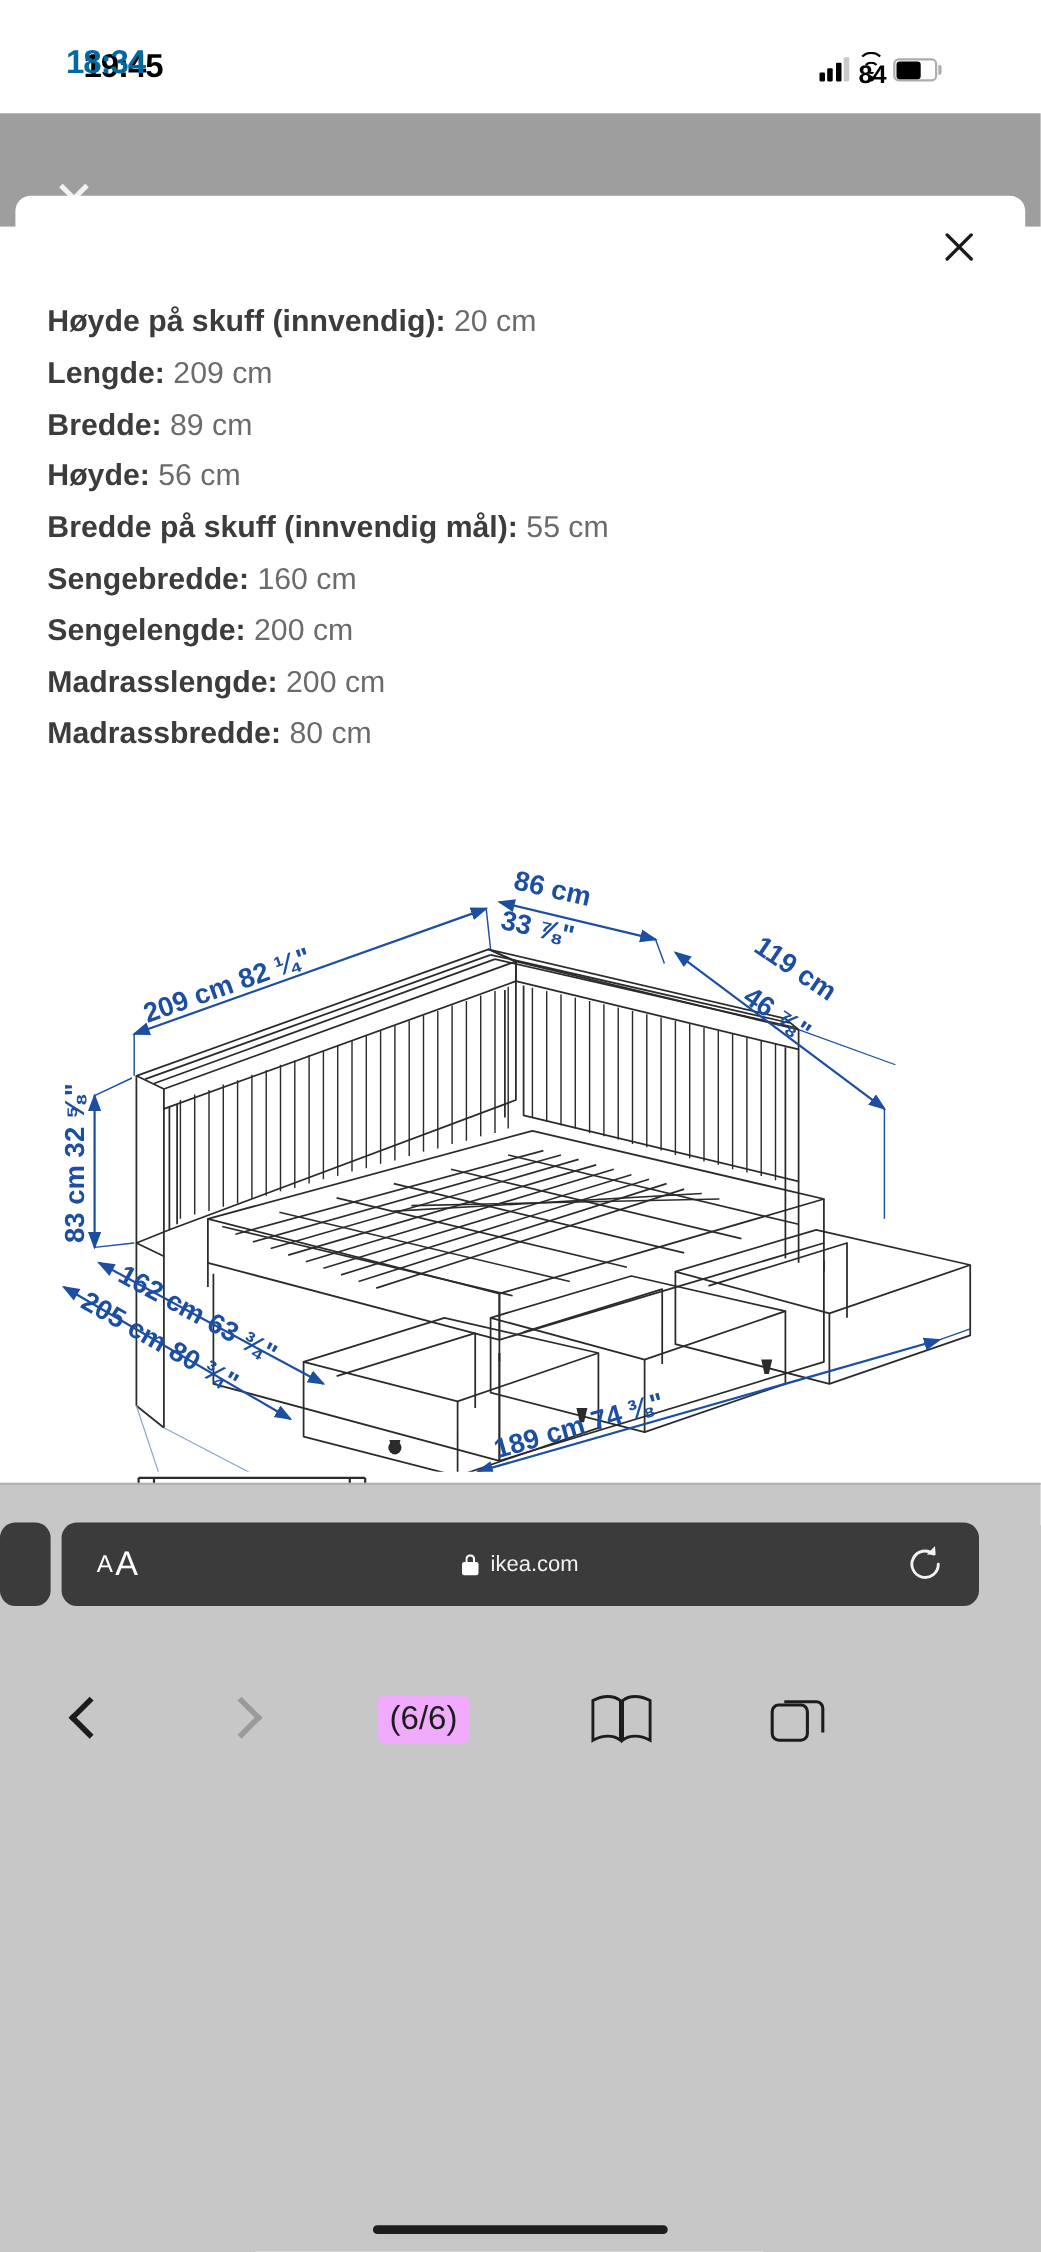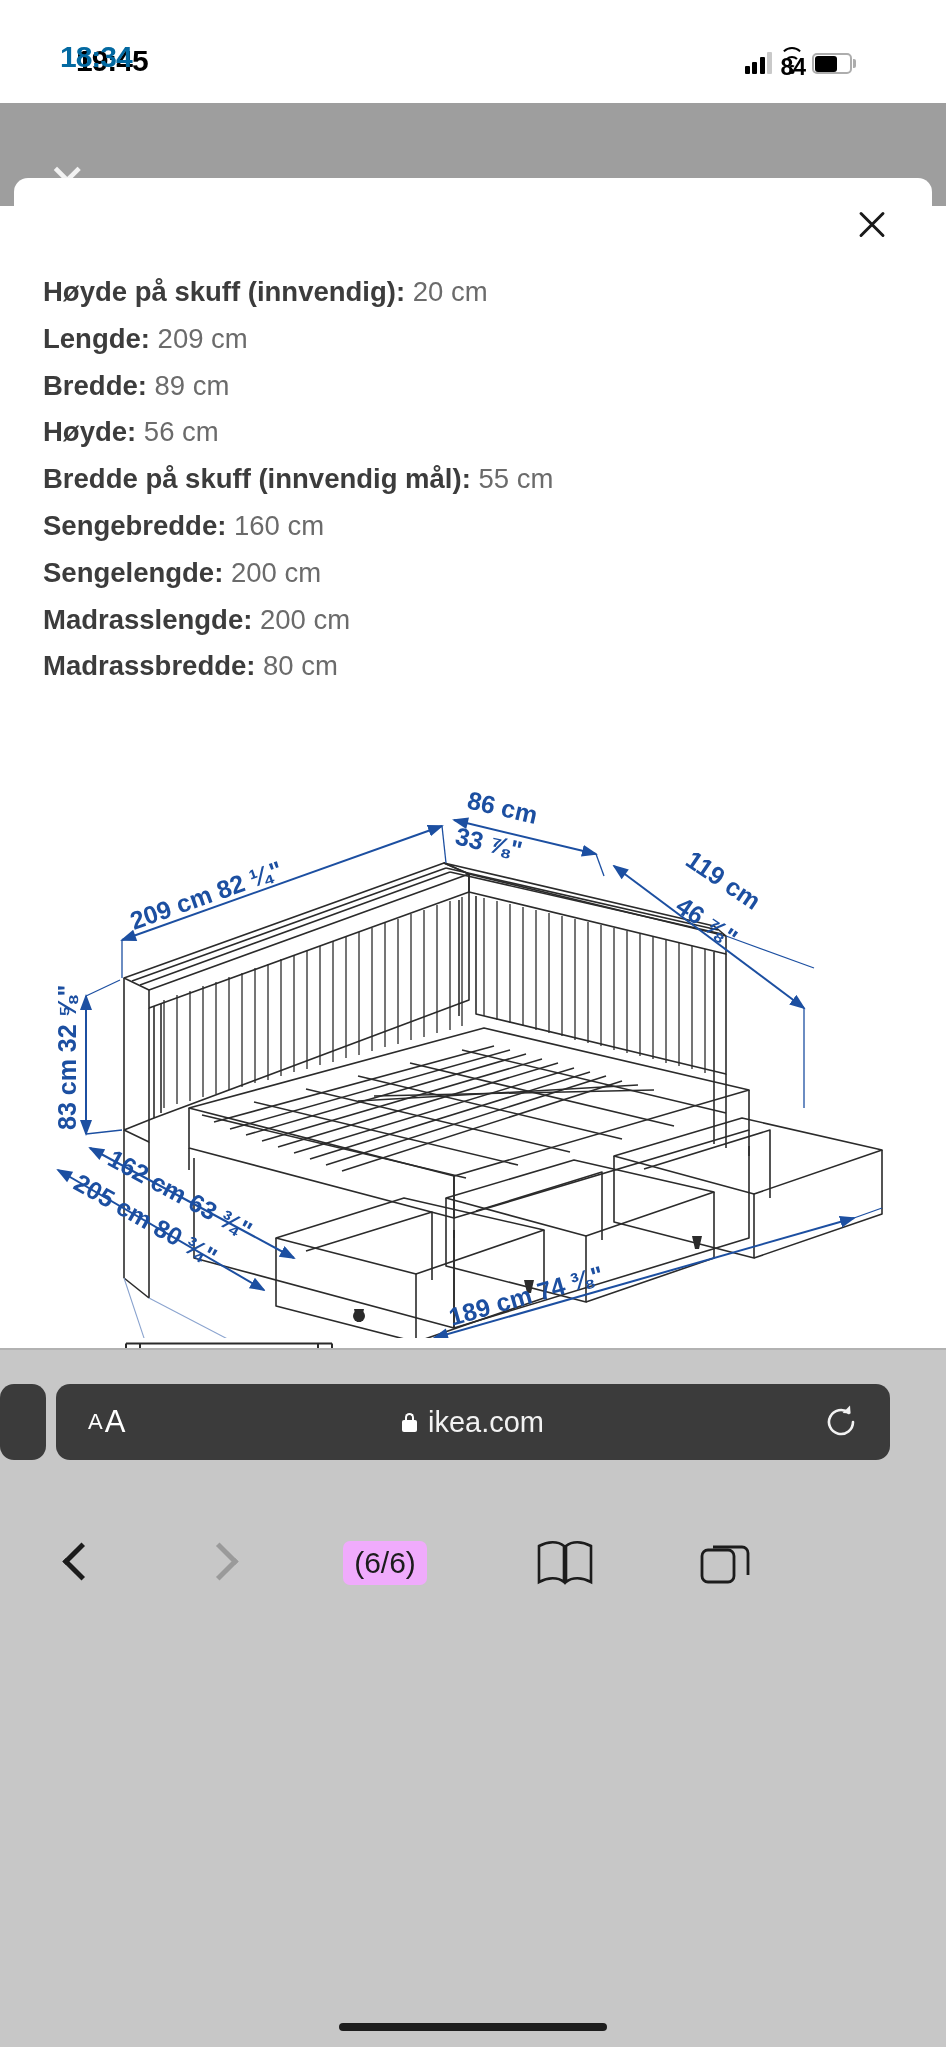--- a/index.html
+++ b/index.html
@@ -153,21 +153,21 @@
   }
   .lock .body{
     position:absolute; left:0; bottom:0; width:15px; height:12px;
     background:#ffffff; border-radius:2px;
   }
   .lock .shackle{
     position:absolute; left:3px; top:0; width:9px; height:9px;
     border:2px solid #ffffff; border-bottom:none;
     border-radius:5px 5px 0 0;
   }
-  .urltext{ color:#f2f2f2; font-size:29px; }
+  .urltext{ color:#f2f2f2; font-size:20px; }
   .reload{
     position:absolute; right:30px; top:0; height:76px;
     display:flex; align-items:center;
   }
   .reload svg{ display:block; }
 
   .toolbar{
     position:absolute; left:0; top:150px; width:946px; height:130px;
   }
   .tb-btn{

